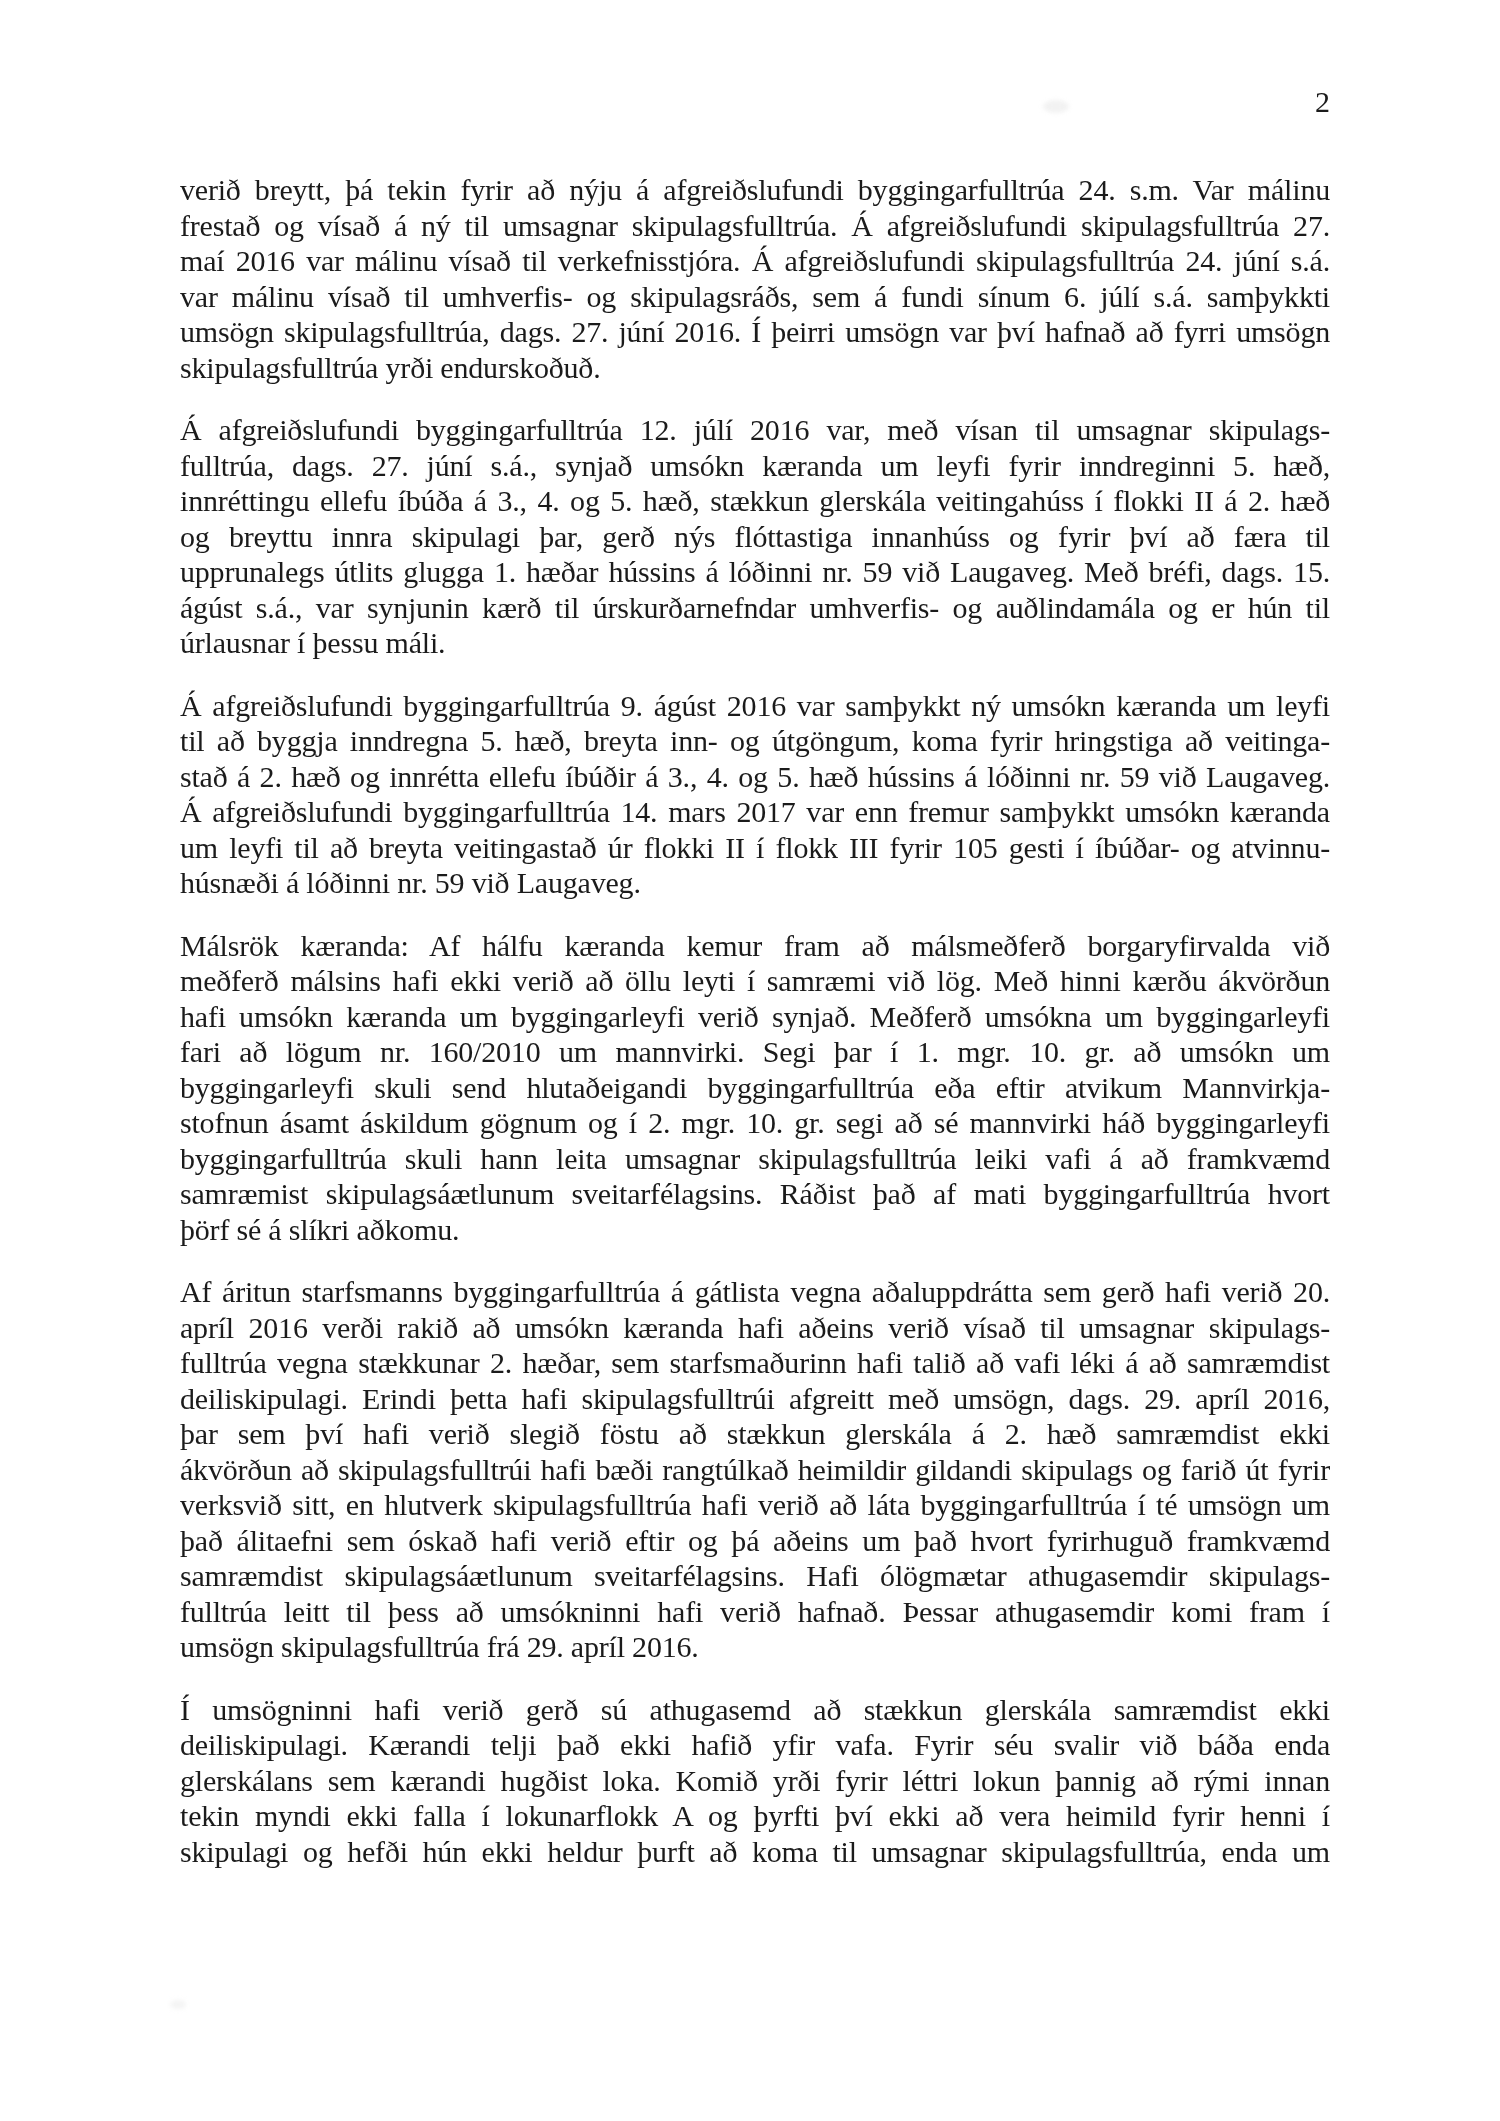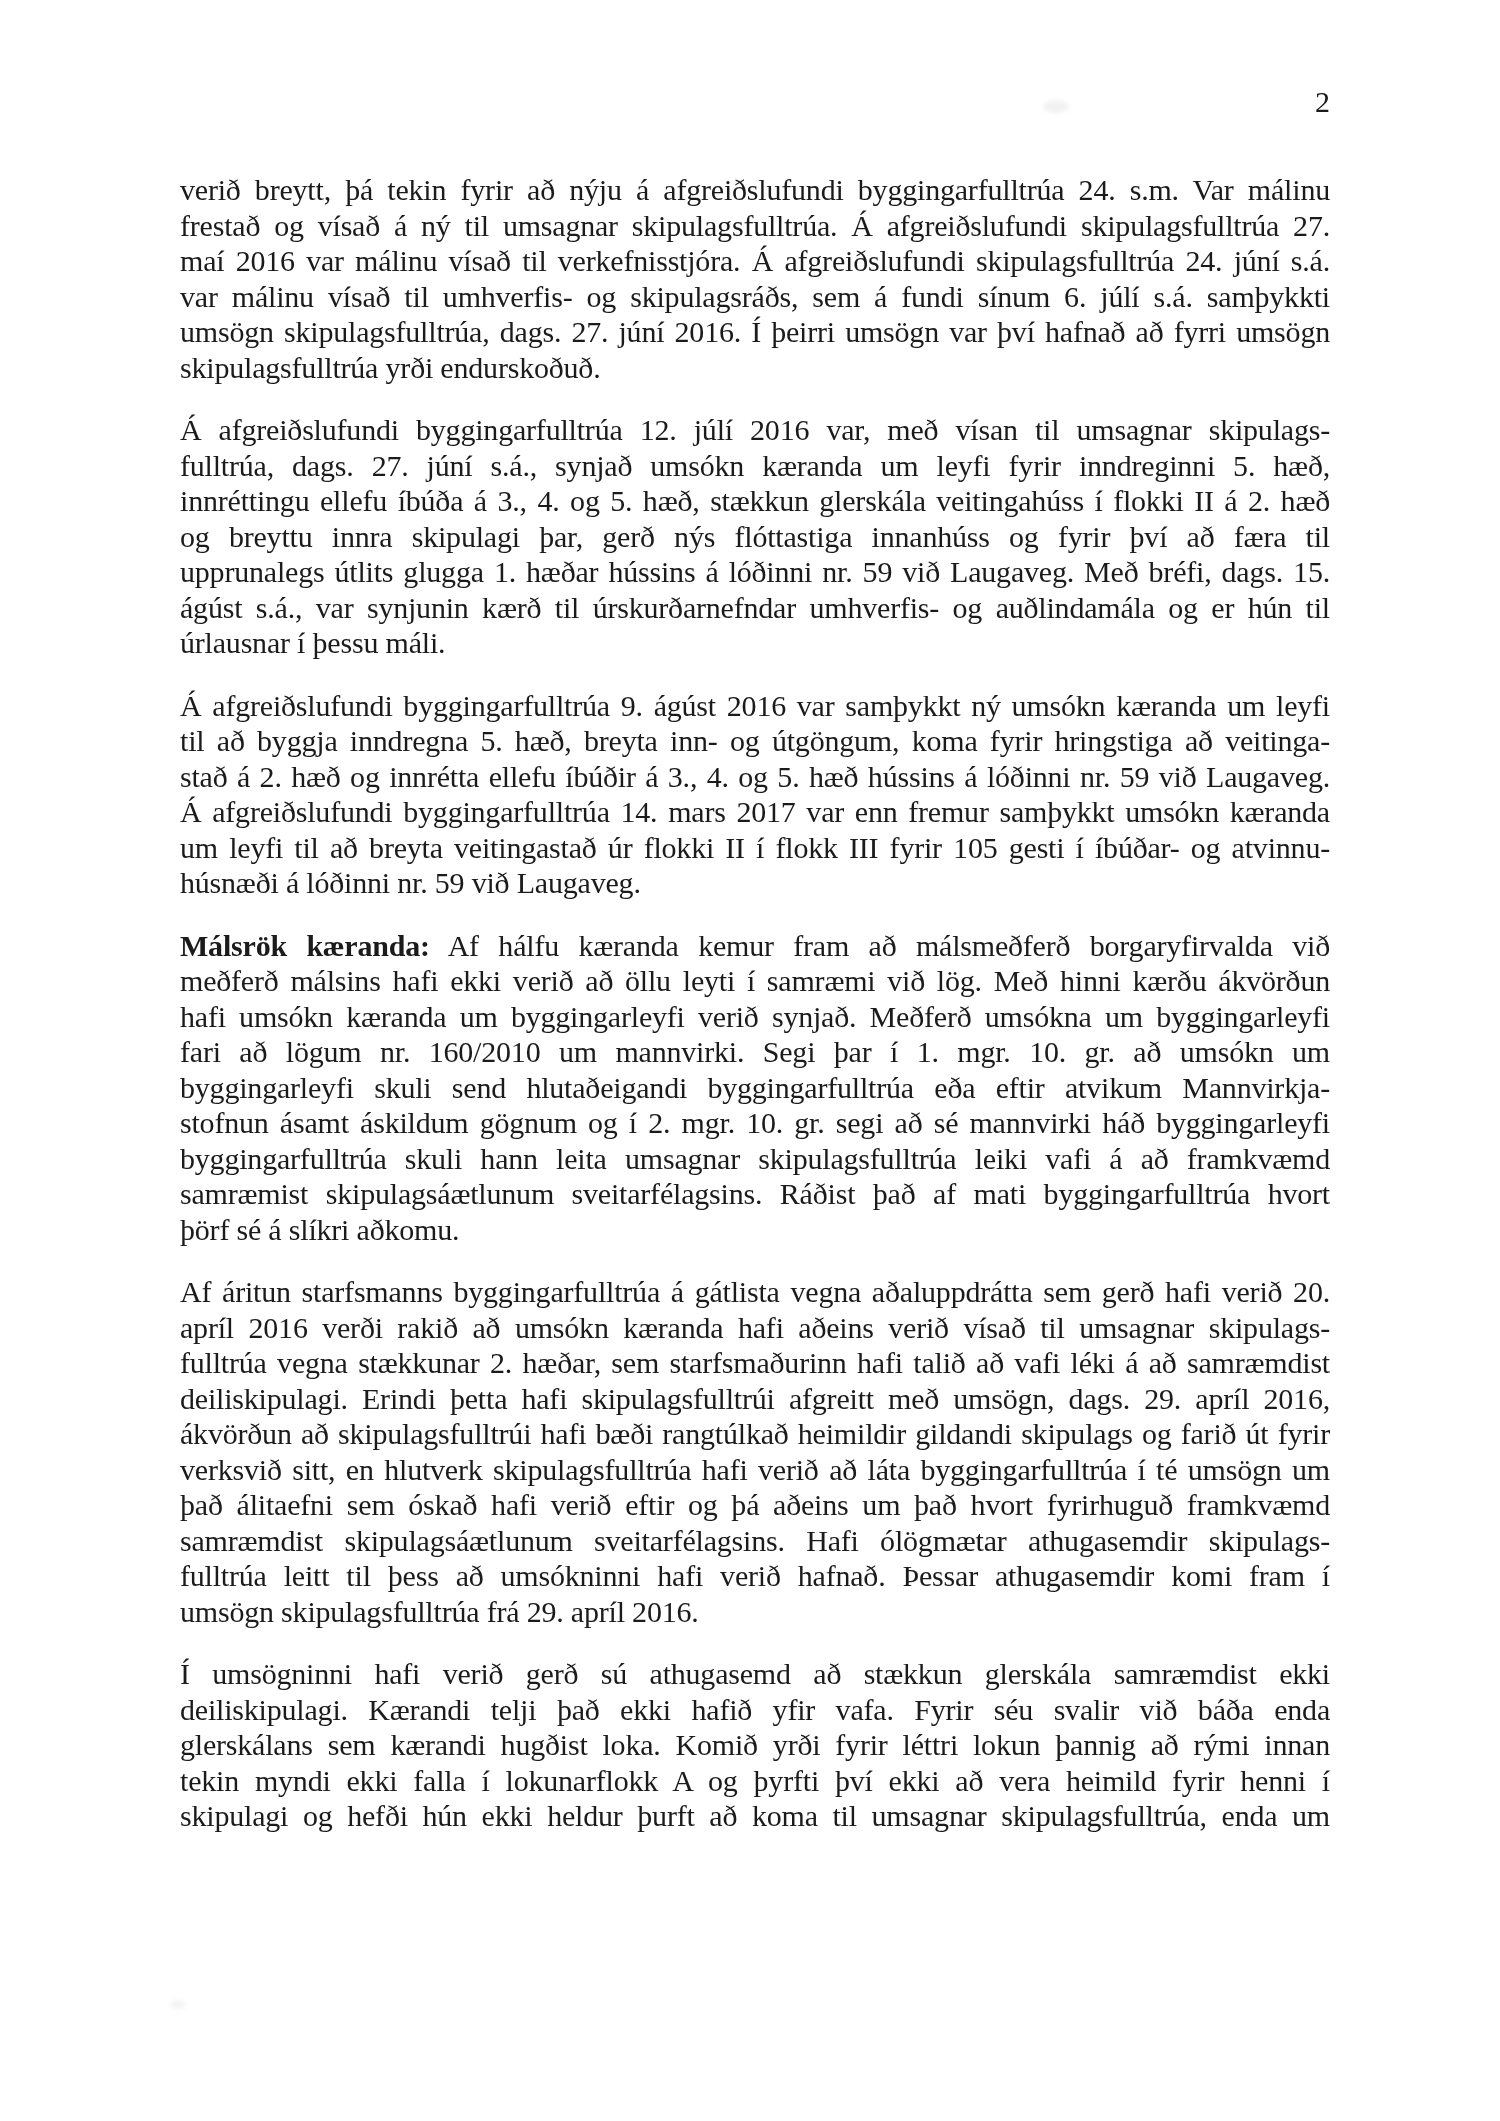--- a/index.html
+++ b/index.html
@@ -41,21 +41,21 @@
     letter-spacing: -0.2px;
     white-space: nowrap;
     text-align: justify;
     text-align-last: justify;
   }
   .line.last {
     text-align-last: left;
     white-space: normal;
   }
   .lead {
-    font-weight: bold;
+    font-weight: normal;
   }
   .smudge {
     position: absolute;
     border-radius: 50%;
     filter: blur(2px);
   }
   .smudge-top {
     top: 100px;
     left: 1043px;
     width: 26px;
@@ -120,20 +120,21 @@
       <div class="line">byggingarfulltrúa skuli hann leita umsagnar skipulagsfulltrúa leiki vafi á að framkvæmd</div>
       <div class="line">samræmist skipulagsáætlunum sveitarfélagsins. Ráðist það af mati byggingarfulltrúa hvort</div>
       <div class="line last">þörf sé á slíkri aðkomu.</div>
     </div>
 
     <div class="para">
       <div class="line">Af áritun starfsmanns byggingarfulltrúa á gátlista vegna aðaluppdrátta sem gerð hafi verið 20.</div>
       <div class="line">apríl 2016 verði rakið að umsókn kæranda hafi aðeins verið vísað til umsagnar skipulags-</div>
       <div class="line">fulltrúa vegna stækkunar 2. hæðar, sem starfsmaðurinn hafi talið að vafi léki á að samræmdist</div>
       <div class="line">deiliskipulagi. Erindi þetta hafi skipulagsfulltrúi afgreitt með umsögn, dags. 29. apríl 2016,</div>
+      <div class="line">þar sem því hafi verið slegið föstu að stækkun glerskála á 2. hæð samræmdist ekki</div>
       <div class="line">ákvörðun að skipulagsfulltrúi hafi bæði rangtúlkað heimildir gildandi skipulags og farið út fyrir</div>
       <div class="line">verksvið sitt, en hlutverk skipulagsfulltrúa hafi verið að láta byggingarfulltrúa í té umsögn um</div>
       <div class="line">það álitaefni sem óskað hafi verið eftir og þá aðeins um það hvort fyrirhuguð framkvæmd</div>
       <div class="line">samræmdist skipulagsáætlunum sveitarfélagsins. Hafi ólögmætar athugasemdir skipulags-</div>
       <div class="line">fulltrúa leitt til þess að umsókninni hafi verið hafnað. Þessar athugasemdir komi fram í</div>
       <div class="line last">umsögn skipulagsfulltrúa frá 29. apríl 2016.</div>
     </div>
 
     <div class="para">
       <div class="line">Í umsögninni hafi verið gerð sú athugasemd að stækkun glerskála samræmdist ekki</div>

